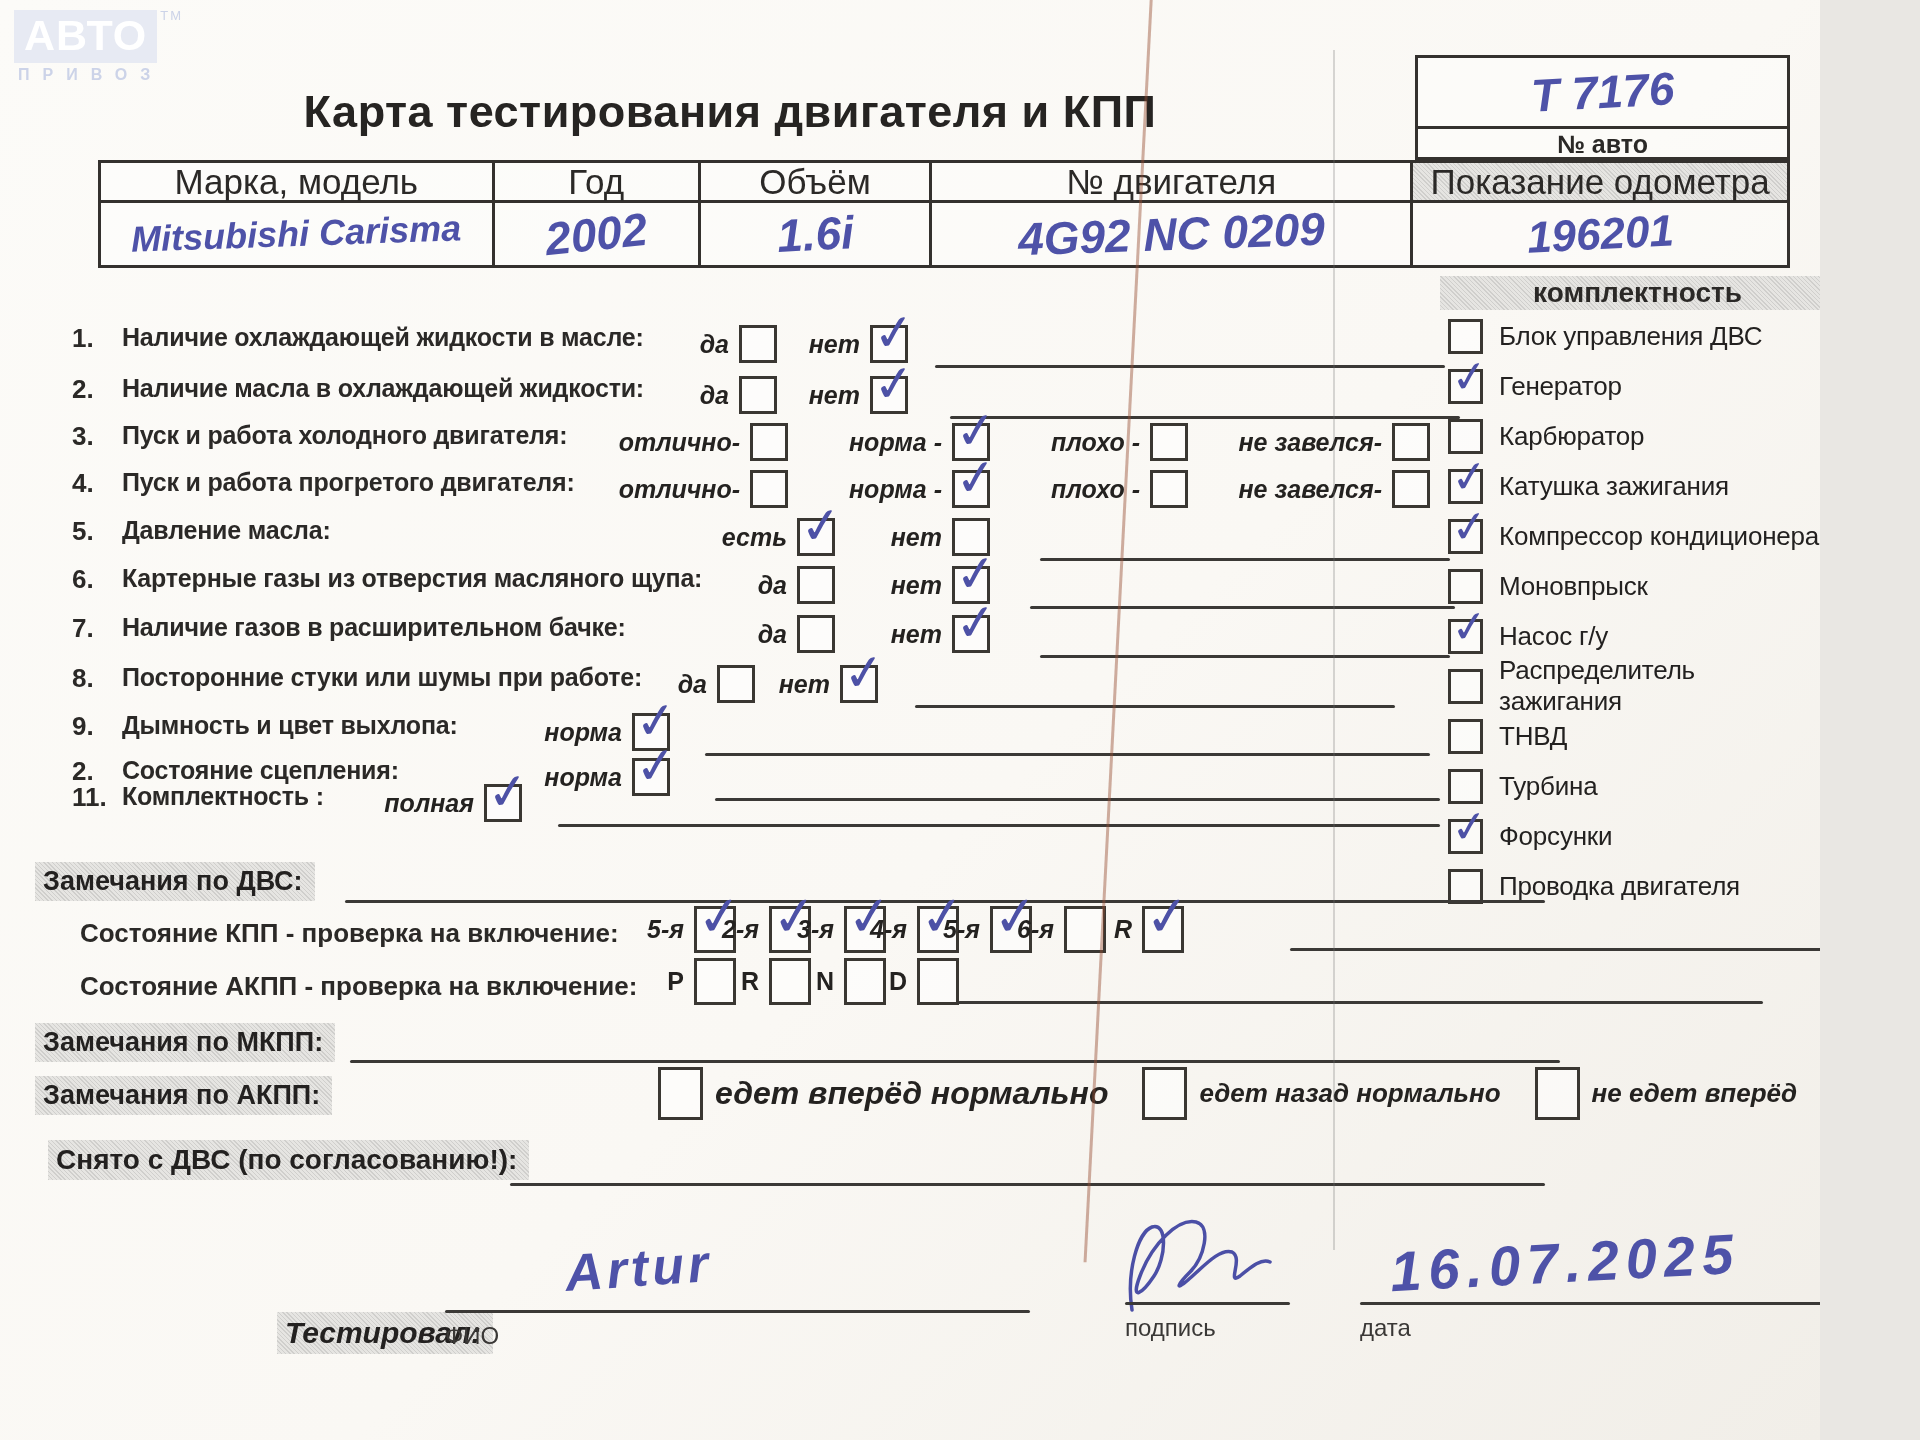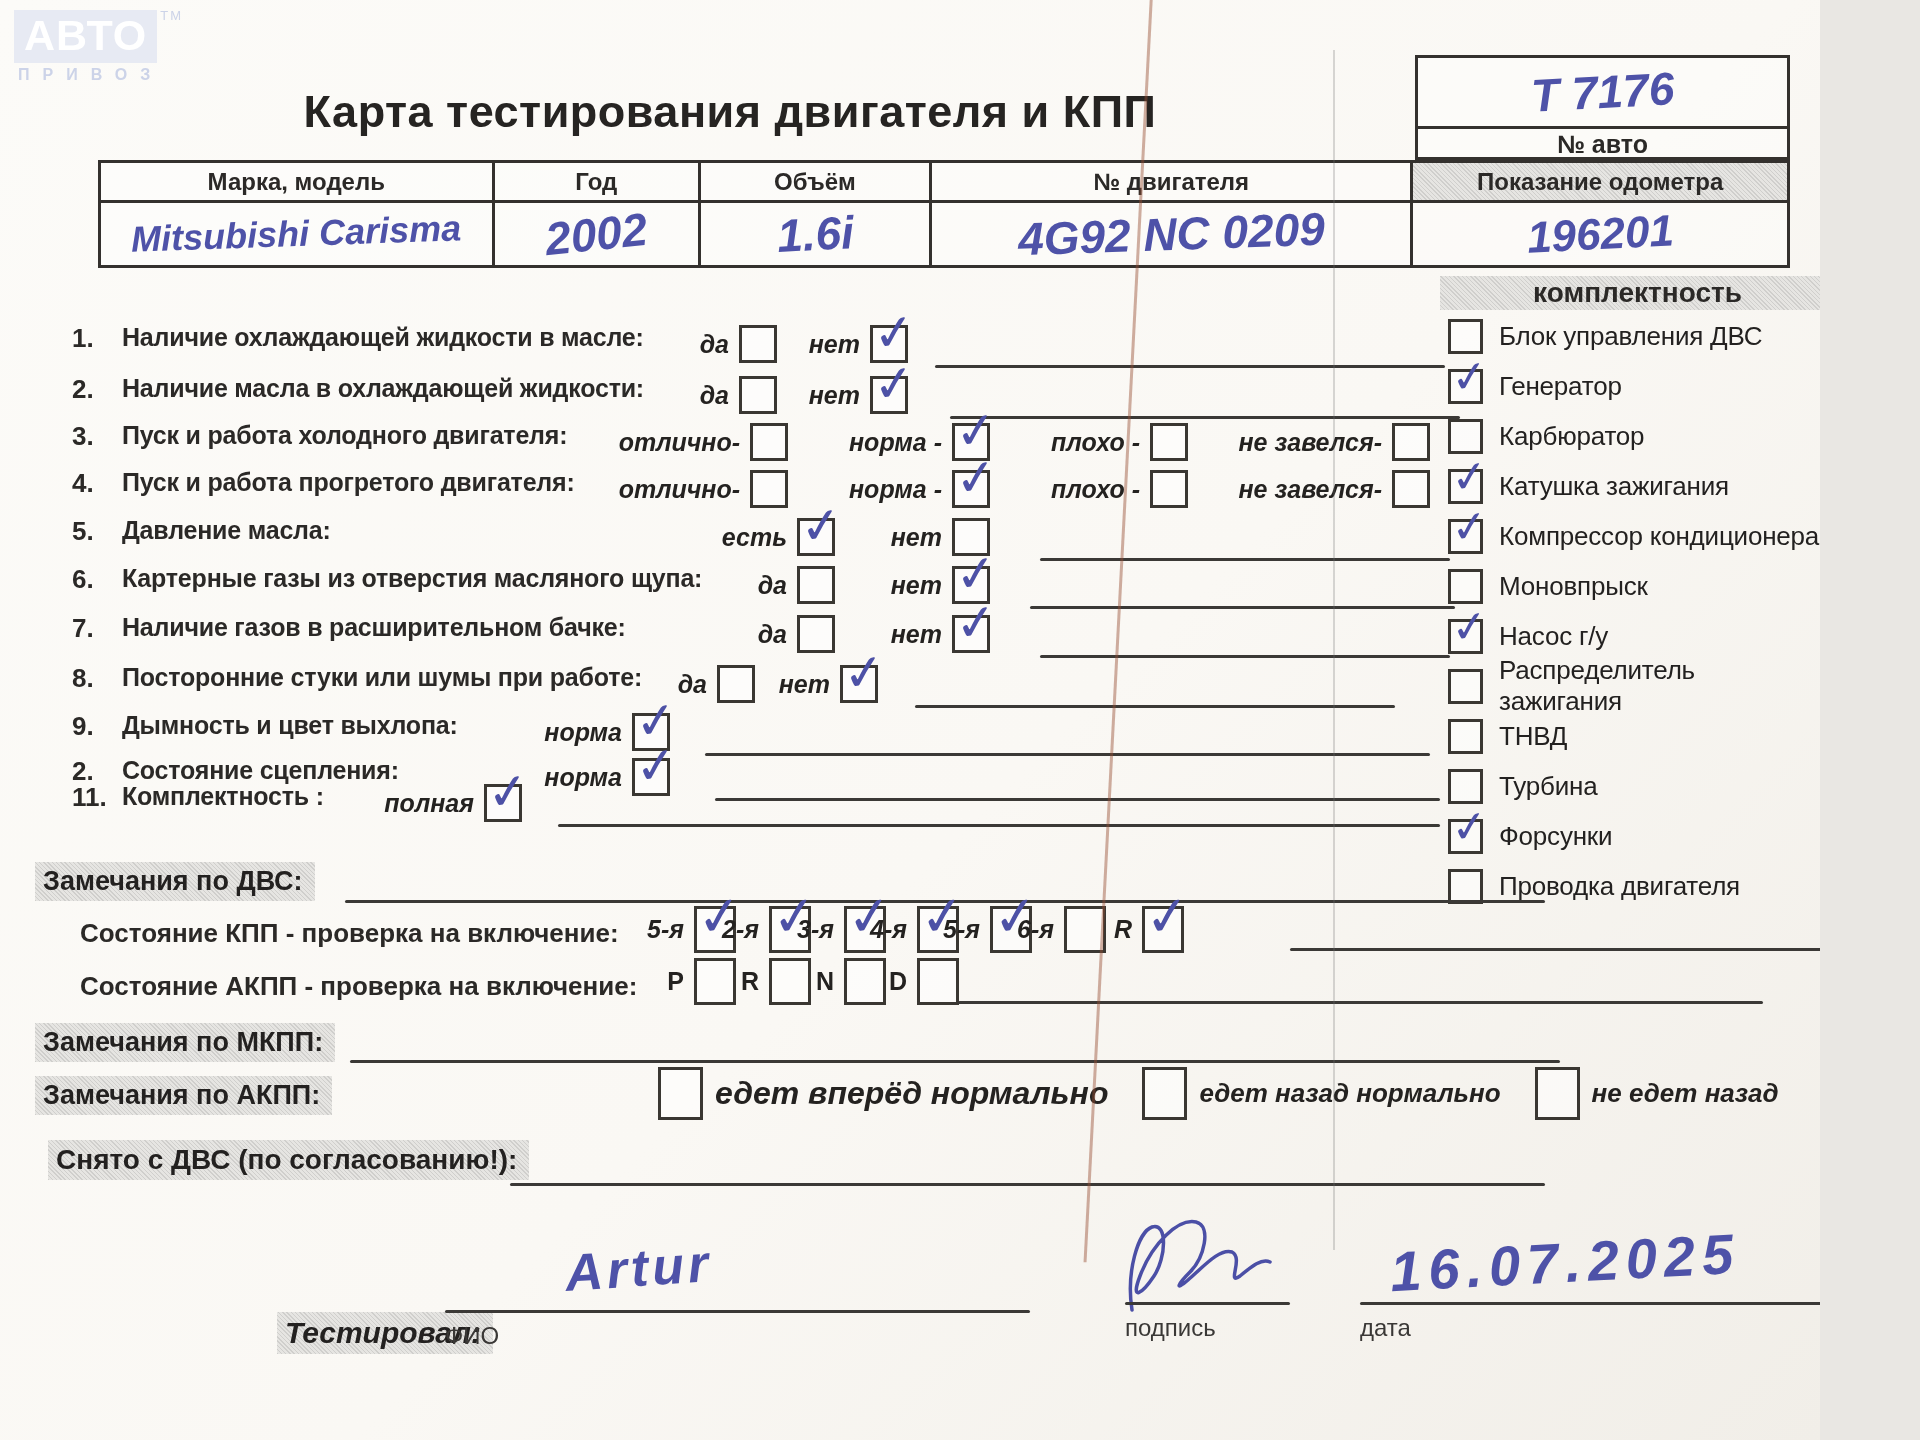--- a/index.html
+++ b/index.html
@@ -14,21 +14,21 @@
   .cb{width:38px;height:38px;border:3px solid #3a3732;background:rgba(255,255,255,.55);
       position:relative;flex:none;box-sizing:border-box;}
   .cb.checked::after{content:"✓";position:absolute;left:0px;top:-20px;font-size:50px;
       font-weight:700;font-style:normal;color:#4d51a6;transform:rotate(-6deg);line-height:1;}
   .cb.small{width:35px;height:35px;}
   .cb.small.checked::after{font-size:44px;top:-17px;}
   .cb.tall{width:42px;height:47px;}
   .cb.tall.checked::after{font-size:54px;top:-20px;}
   .cb.big{width:45px;height:53px;}
   .title{font-weight:700;font-size:45px;letter-spacing:.5px;text-align:center;color:#262422;}
-  .th{font-weight:700;font-size:24px;text-align:right;box-sizing:border-box;
+  .th{font-weight:400;font-size:35px;text-align:right;box-sizing:border-box;
       border-right:3px solid #34312e;display:flex;align-items:center;justify-content:center;}
   .td{box-sizing:border-box;border-right:3px solid #34312e;display:flex;align-items:center;justify-content:center;}
   .sec{font-weight:700;font-size:27px;color:#232120;padding:4px 12px 4px 8px;display:inline-block;}
   .q-num{position:absolute;left:72px;font-weight:700;font-size:26px;}
   .q-label{position:absolute;left:122px;font-weight:700;font-size:25px;letter-spacing:-0.2px;}
   .opt{position:absolute;display:flex;align-items:center;justify-content:flex-end;gap:10px;width:250px;}
   .opt-label{font-style:italic;font-weight:700;font-size:25px;color:#242220;white-space:nowrap;}
   .opt-label.upright{font-style:normal;}
   .state-label{font-weight:700;font-size:26px;}
   .comp-item{display:flex;align-items:center;gap:16px;height:50px;}
@@ -363,20 +363,24 @@
       <span style="display: flex; align-items: center; gap: 12px;">
         <span class="cb big"></span>
         <span class="opt-label" style="font-size: 32px;">едет вперёд нормально</span>
       </span>
       <span style="display: flex; align-items: center; gap: 12px;">
         <span class="cb big"></span>
         <span class="opt-label" style="font-size: 26px;">едет назад нормально</span>
       </span>
       <span style="display: flex; align-items: center; gap: 12px;">
         <span class="cb big"></span>
+        <span class="opt-label" style="font-size: 26px;">не едет вперёд</span>
+      </span>
+      <span style="display: flex; align-items: center; gap: 12px;">
+        <span class="cb big"></span>
         <span class="opt-label" style="font-size: 26px;">не едет назад</span>
       </span>
     </div>
 
   <div class="abs sec hl" style="left:48px;top:1140px;font-size:28px;">Снято с ДВС (по согласованию!):</div>
   <div class="wline" style="left:510px;top:1183px;width:1035px;"></div>
 
   <div class="abs sec hl" style="left:277px;top:1312px;font-style:italic;font-size:30px;">Тестировал:</div>
 
   <div class="abs hw" style="left:565px;top:1238px;font-size:52px;letter-spacing:4px;transform:rotate(-4deg);">Artur</div>

